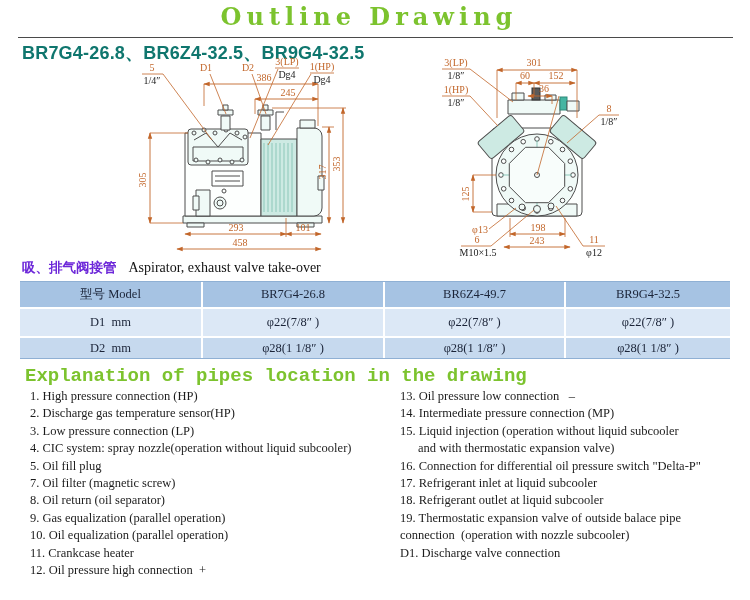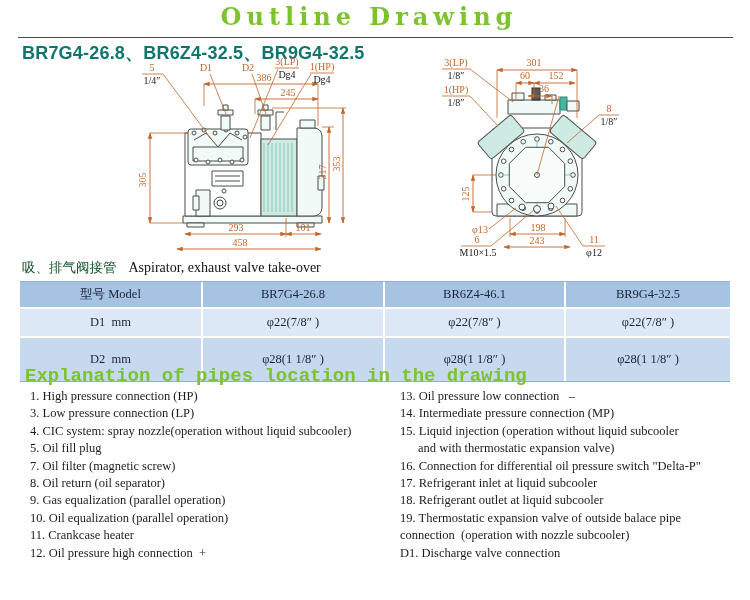--- a/index.html
+++ b/index.html
@@ -25,37 +25,37 @@
   .fw{fill:#fdfffe;stroke:#4d4d4d;stroke-width:1;stroke-linejoin:round;}
   .fl{fill:#f0faf7;stroke:#4d4d4d;stroke-width:1;stroke-linejoin:round;}
   .ft{fill:#cdeae3;stroke:#4d4d4d;stroke-width:1;stroke-linejoin:round;}
   .fin{stroke:#8cc7b9;stroke-width:1;fill:none;}
   .dim{stroke:#c2662a;stroke-width:0.9;fill:none;}
   .ldr{stroke:#c2662a;stroke-width:0.8;fill:none;}
   .dt{fill:#c2662a;font-family:"Liberation Serif",serif;font-size:10px;text-anchor:middle;}
   .db{fill:#222;font-family:"Liberation Serif",serif;font-size:10px;text-anchor:middle;}
   
   .valve-caption{left:22px;top:259px;font-size:13.5px;}
-  .valve-caption .zh{font-weight:normal;color:#14532d;margin-top:19px;}
+  .valve-caption .zh{font-weight:bold;color:#6d28d9;margin-top:19px;}
   .valve-caption .en{margin-left:12px;color:#111;font-size:14px;}
   
   .spec-table{
     left:20px;top:281px;width:710px;
     border-top:1px solid #8fb0d4;border-bottom:1px solid #8fb0d4;
     font-size:12.5px;
   }
   .spec-table .tr{display:grid;grid-template-columns:181px 180px 179px 164px;column-gap:2px;margin-bottom:2px;}
   .spec-table .tr:last-child{margin-bottom:0;}
   .spec-table .td{
     display:flex;align-items:center;justify-content:center;
     white-space:pre;color:#1b2438;
   }
   .spec-table .th .td{background:#a6c3e3;height:25px;}
   .spec-table .r1 .td{background:#dce8f6;height:27px;}
-  .spec-table .r2 .td{background:#c6d9ee;height:43px;}
+  .spec-table .r2 .td{background:#c6d9ee;height:20px;}
   
   .expl-heading{
     left:25px;top:365px;font-family:"Liberation Mono",monospace;
     font-weight:bold;font-size:19px;color:#7cc32e;letter-spacing:0px;
   }
   .expl-col{font-size:12.5px;color:#1c1c1c;}
   .expl-col .li{line-height:17.4px;white-space:pre;}
   .col-left{left:30px;top:388px;width:365px;}
   .col-right{left:400px;top:388px;width:345px;}
   .li.cont-indent{padding-left:18px;}
@@ -275,41 +275,42 @@
 </svg>
 
 <div class="abs valve-caption">
   <span class="zh">吸、排气阀接管</span><span class="en">Aspirator, exhaust valve take-over</span>
 </div>
 
 <div class="abs spec-table">
   <div class="tr th">
     <div class="td">型号 Model</div>
     <div class="td">BR7G4-26.8</div>
-    <div class="td">BR6Z4-46.1</div>
+    <div class="td">BR6Z4-49.7</div>
     <div class="td">BR9G4-32.5</div>
   </div>
   <div class="tr r1">
     <div class="td">D1  mm</div>
     <div class="td">φ22(7/8″ )</div>
     <div class="td">φ22(7/8″ )</div>
     <div class="td">φ22(7/8″ )</div>
   </div>
   <div class="tr r2">
     <div class="td">D2  mm</div>
     <div class="td">φ28(1 1/8″ )</div>
     <div class="td">φ28(1 1/8″ )</div>
     <div class="td">φ28(1 1/8″ )</div>
   </div>
 </div>
 
 <div class="abs expl-heading">Explanation of pipes location in the drawing</div>
 
 <div class="abs expl-col col-left">
   <div class="li">1. High pressure connection (HP)</div>
+  <div class="li">2. Discharge gas temperature sensor(HP)</div>
   <div class="li">3. Low pressure connection (LP)</div>
   <div class="li">4. CIC system: spray nozzle(operation without liquid subcooler)</div>
   <div class="li">5. Oil fill plug</div>
   <div class="li">7. Oil filter (magnetic screw)</div>
   <div class="li">8. Oil return (oil separator)</div>
   <div class="li">9. Gas equalization (parallel operation)</div>
   <div class="li">10. Oil equalization (parallel operation)</div>
   <div class="li">11. Crankcase heater</div>
   <div class="li">12. Oil pressure high connection  +</div>
 </div>

